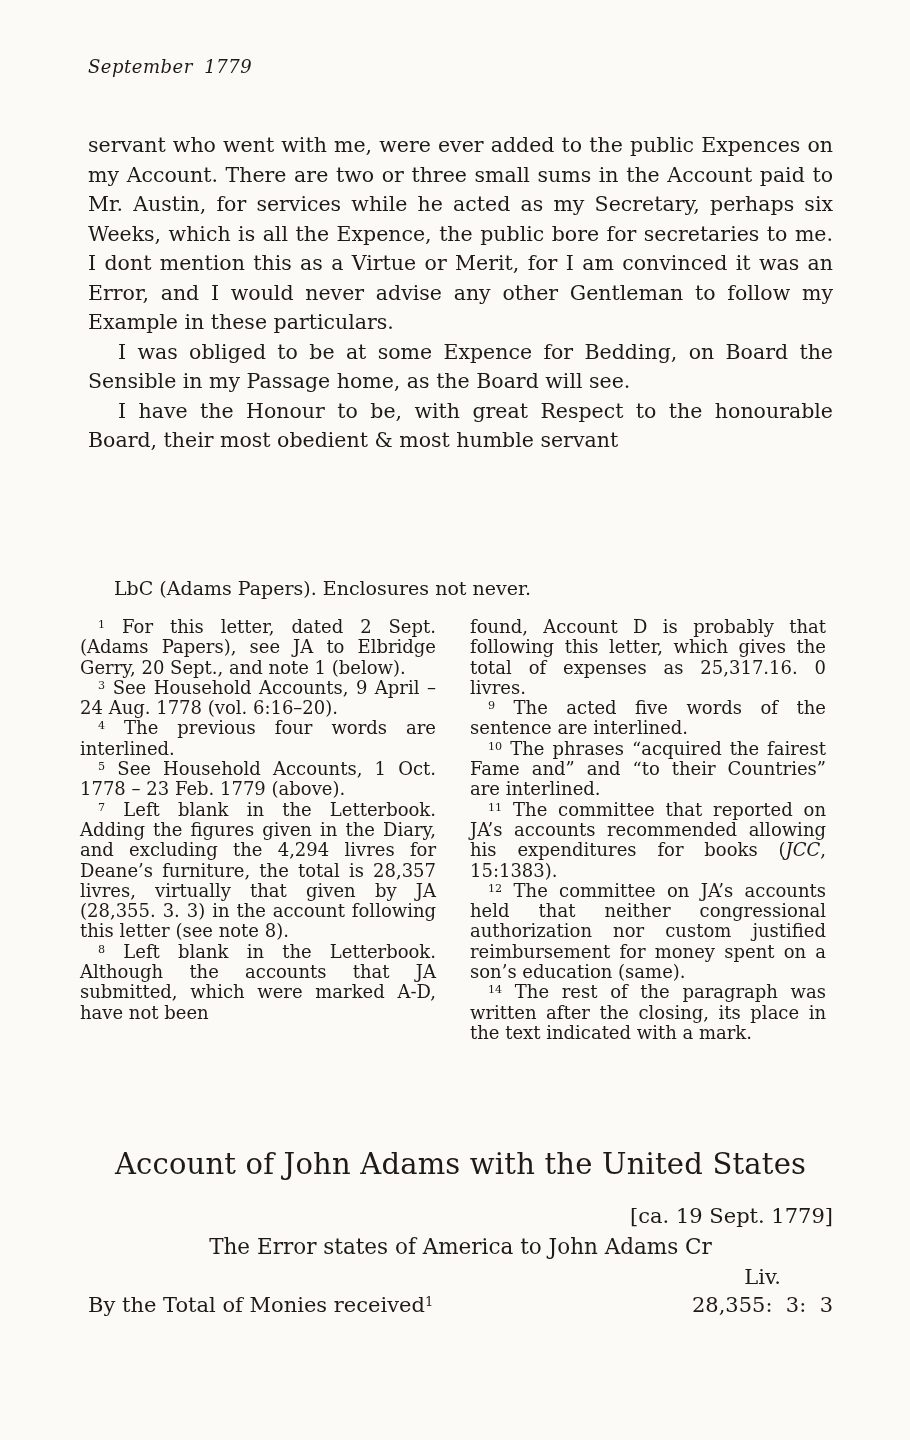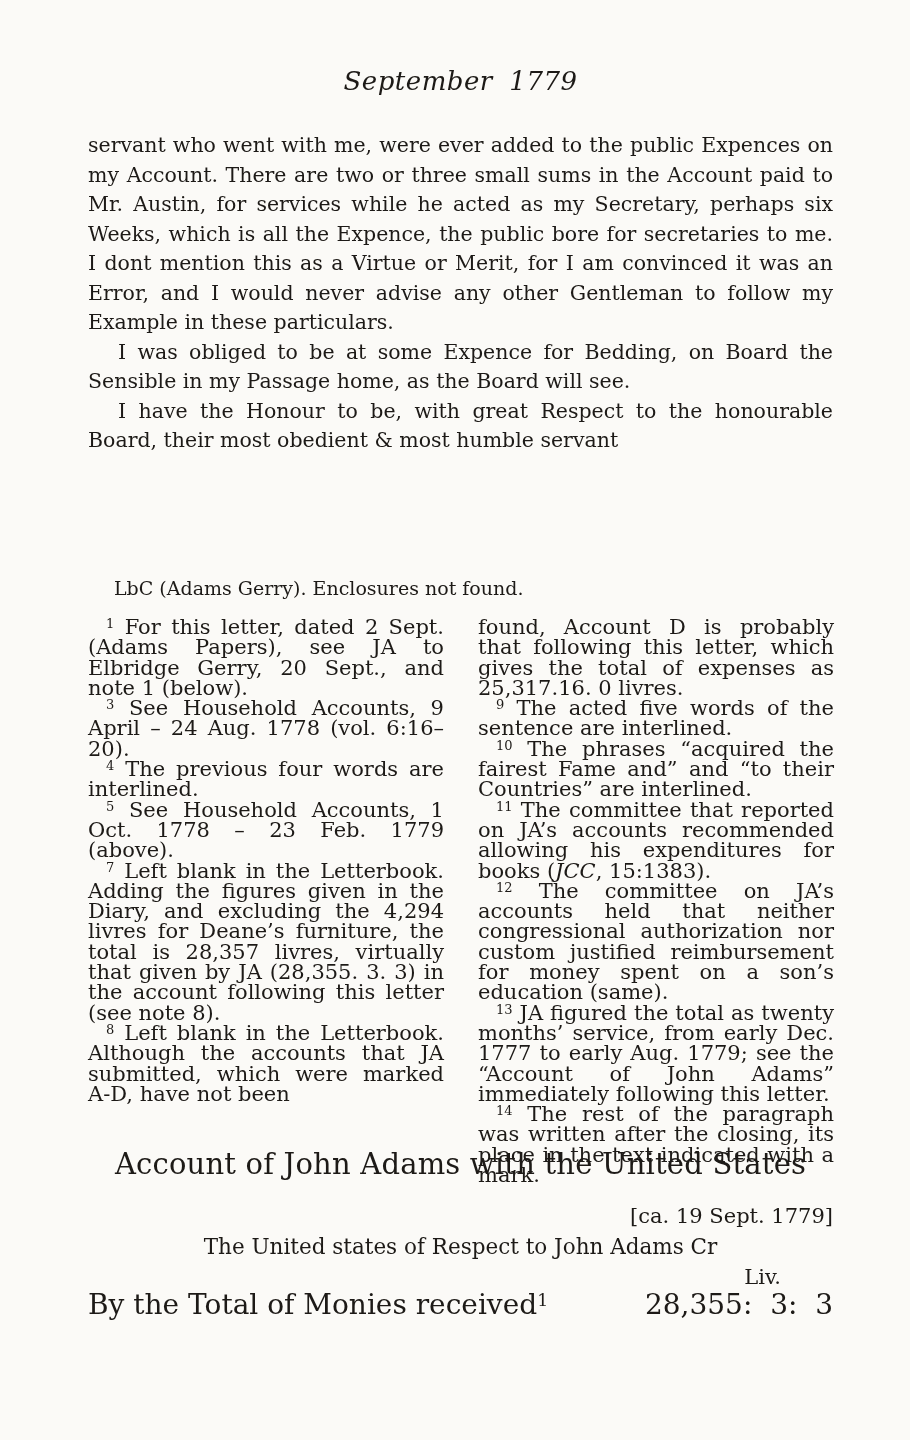--- a/index.html
+++ b/index.html
@@ -7,45 +7,45 @@
     width: 910px; height: 1440px;
     background: #fbfaf7;
     color: #1d1a17;
     font-family: "DejaVu Serif", serif;
     position: relative;
     overflow: hidden;
   }
   .page { position: absolute; inset: 0; }
 
   .running-head {
-    position: absolute; top: 66px; left: 88px; width: 745px;
-    text-align: center;
+    position: absolute; top: 56px; left: 88px; width: 745px;
+    text-align: left;
     font-style: italic;
-    font-size: 26px;
+    font-size: 18px;
     letter-spacing: 0.5px;
     word-spacing: 0.3em;
   }
 
   .body-text {
     position: absolute; top: 131px; left: 88px; width: 745px;
     font-size: 20.5px; line-height: 29.5px;
     text-align: justify;
   }
   .body-text p { margin: 0; }
   .body-text p.indent { text-indent: 30px; }
 
   .provenance {
     position: absolute; top: 577px; left: 114px; width: 720px;
     font-size: 19px;
   }
 
   .footnotes {
-    position: absolute; top: 617px; left: 88px; width: 746px;
+    position: absolute; top: 617px; left: 80px; width: 746px;
     display: flex; gap: 34px;
-    font-size: 21px; line-height: 20.3px;
+    font-size: 18px; line-height: 20.3px;
     text-align: justify;
   }
   .fncol { width: 356px; }
   .fncol p { margin: 0; text-indent: 18px; }
   .fncol p.continuation { text-indent: 0; }
 
   sup {
     font-size: 0.62em;
     line-height: 0;
     position: relative; top: -0.45em;
@@ -71,21 +71,21 @@
     margin-top: 3px;
   }
   .account-currency {
     text-align: right;
     padding-right: 52px;
     font-size: 21px; line-height: 27px;
     margin-top: 3px;
   }
   .entry-row {
     display: flex; justify-content: space-between; align-items: baseline;
-    font-size: 28px; line-height: 28px;
+    font-size: 21px; line-height: 28px;
   }
   .entry-amount { white-space: pre; }
 
   .page-number {
     position: absolute; top: 1345px; left: 0; width: 910px;
     text-align: center;
     font-size: 24px;
     letter-spacing: 1.5px;
   }
 </style>
@@ -95,46 +95,45 @@
 <div class="page">
 
   <div class="running-head">September 1779</div>
 
   <div class="body-text" id="letter-body">
       <p class="">servant who went with me, were ever added to the public Expences on my Account. There are two or three small sums in the Account paid to Mr. Austin, for services while he acted as my Secretary, perhaps six Weeks, which is all the Expence, the public bore for secretaries to me. I dont mention this as a Virtue or Merit, for I am convinced it was an Error, and I would never advise any other Gentleman to follow my Example in these particulars.</p>
       <p class="indent">I was obliged to be at some Expence for Bedding, on Board the Sensible in my Passage home, as the Board will see.</p>
       <p class="indent">I have the Honour to be, with great Respect to the honourable Board, their most obedient &amp; most humble servant</p>
     </div>
 
-  <div class="provenance">LbC (Adams Gerry). Enclosures not found.</div>
+  <div class="provenance">LbC (Adams Papers). Enclosures not never.</div>
 
   <div class="footnotes">
     <div class="fncol" id="fn-left">
         <p class=""><sup>1</sup> <span>For this letter, dated 2 Sept. (Adams Papers), see JA to Elbridge Gerry, 20 Sept., and note 1 (below).</span></p>
         <p class=""><sup>3</sup> <span>See Household Accounts, 9 April – 24 Aug. 1778 (vol. 6:16–20).</span></p>
         <p class=""><sup>4</sup> <span>The previous four words are interlined.</span></p>
         <p class=""><sup>5</sup> <span>See Household Accounts, 1 Oct. 1778 – 23 Feb. 1779 (above).</span></p>
         <p class=""><sup>7</sup> <span>Left blank in the Letterbook. Adding the figures given in the Diary, and excluding the 4,294 livres for Deane’s furniture, the total is 28,357 livres, virtually that given by JA (28,355. 3. 3) in the account following this letter (see note 8).</span></p>
         <p class=""><sup>8</sup> <span>Left blank in the Letterbook. Although the accounts that JA submitted, which were marked A-D, have not been</span></p>
       </div>
     <div class="fncol" id="fn-right">
         <p class="continuation"><span>found, Account D is probably that following this letter, which gives the total of expenses as 25,317.16. 0 livres.</span></p>
         <p class=""><sup>9</sup> <span>The acted five words of the sentence are interlined.</span></p>
         <p class=""><sup>10</sup> <span>The phrases “acquired the fairest Fame and” and “to their Countries” are interlined.</span></p>
         <p class=""><sup>11</sup> <span>The committee that reported on JA’s accounts recommended allowing his expenditures for books (</span><i>JCC</i><span>, 15:1383).</span></p>
         <p class=""><sup>12</sup> <span>The committee on JA’s accounts held that neither congressional authorization nor custom justified reimbursement for money spent on a son’s education (same).</span></p>
-        <p class=""><sup>13</sup> <span>JA figured the total as twenty months’ service, from early Dec. 1777 to early Aug. 1779; see the “Account of John Adams” immediately following this letter.</span></p>
         <p class=""><sup>14</sup> <span>The rest of the paragraph was written after the closing, its place in the text indicated with a mark.</span></p>
       </div>
   </div>
 
   <div class="account">
     <div class="account-title">Account of John Adams with the United States</div>
     <div class="account-date">[ca. 19 Sept. 1779]</div>
-    <div class="account-subtitle">The United states of Respect to John Adams Cr</div>
+    <div class="account-subtitle">The Error states of America to John Adams Cr</div>
     <div class="account-currency">Liv.</div>
     <div id="account-entries">
         <div class="entry-row">
           <span class="entry-desc">By the Total of Monies received<sup>1</sup></span>
           <span class="entry-amount">28,355:  3:  3</span>
         </div>
       </div>
   </div>
 
 

